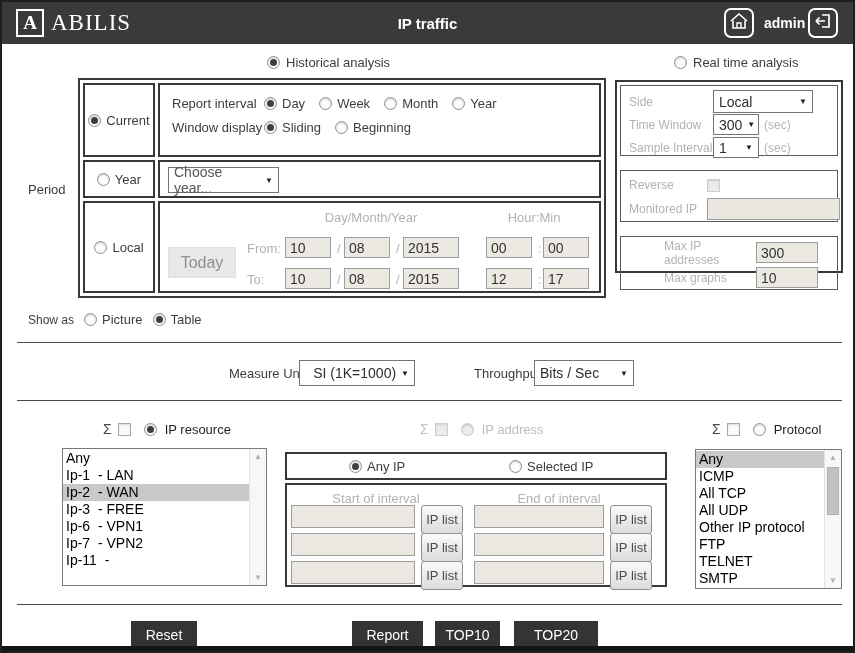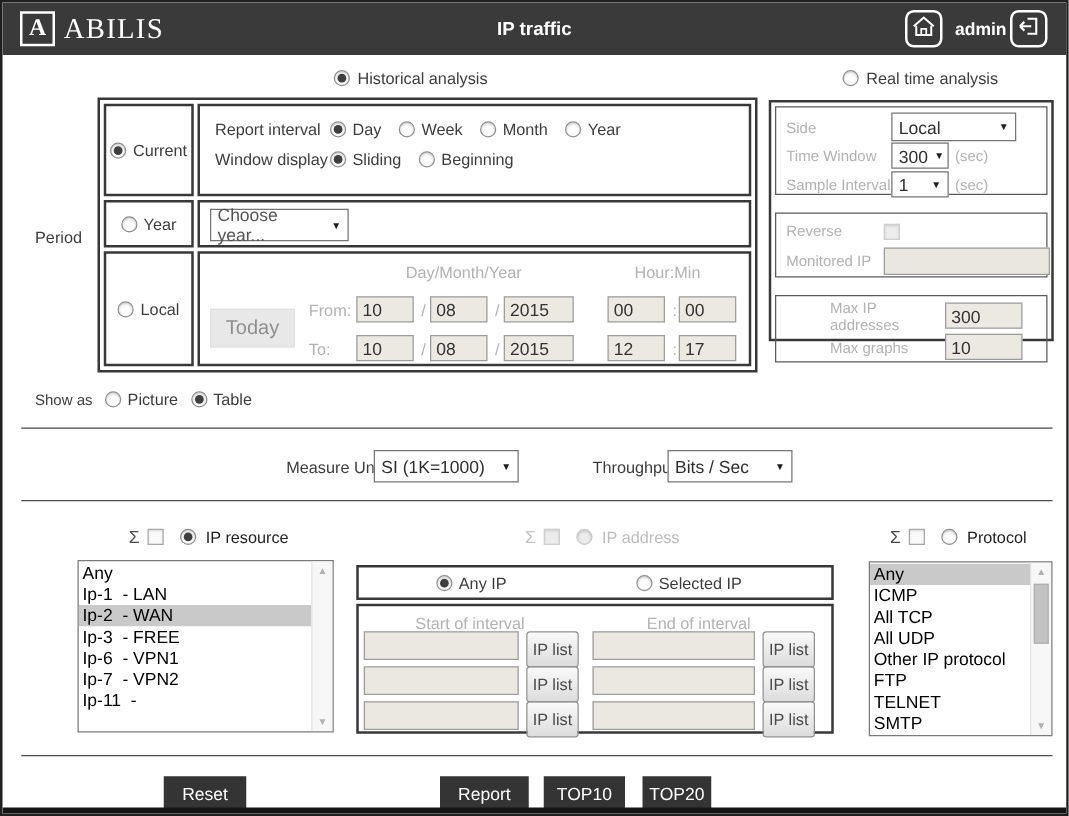--- a/index.html
+++ b/index.html
@@ -63,21 +63,21 @@
   .rt-row .rtl{width:84px;flex:none;font-size:12px;}
   .rt-row2 .rtl{width:78px;}
   .rt-row3 .rtl{width:92px;}
   .sec{font-size:12px;color:#b2b2b2;margin-left:5px;}
   
   .showas{position:absolute;left:26px;top:310px;display:flex;align-items:center;gap:10px;}
   
   .hline{position:absolute;left:15px;width:825px;border-top:1px solid #4a4a4a;height:0;}
   
   .measure-lbl1{position:absolute;left:227px;top:364px;}
-  .measure-dd1{position:absolute;left:297px;top:358px;width:116px;height:26px;}
+  .measure-dd1{position:absolute;left:297px;top:358px;width:116px;height:26px;justify-content:flex-end;}
   .measure-lbl2{position:absolute;left:472px;top:364px;}
   .measure-dd2{position:absolute;left:532px;top:358px;width:100px;height:26px;}
   
   .fh{position:absolute;top:419px;display:flex;align-items:center;gap:6px;height:16px;}
   .sigma{font-size:14px;color:#4a4a4a;}
   .fh .radio{margin-left:7px;}
   .fh .flabel{font-size:13px;color:#1f1f1f;margin-left:2px;}
   .fh.disabled .sigma{color:#c3c3c3;}
   .fh.disabled .flabel{color:#bdbdbd;}
   
@@ -385,16 +385,16 @@
       <div class="sb-thumb" style="top:17px;height:46px;"></div>
       <div class="sb-arrow sb-dn">▼</div>
     </div>
   </div>
 
   <div class="hline" style="top:602px;"></div>
 
   <div class="dark-btn" style="left:129px;width:66px;">Reset</div>
   <div class="dark-btn" style="left:350px;width:71px;">Report</div>
   <div class="dark-btn" style="left:433px;width:65px;">TOP10</div>
-  <div class="dark-btn" style="left:512px;width:55px;">TOP20</div>
+  <div class="dark-btn" style="left:512px;width:84px;">TOP20</div>
 
   <div class="bottom-bar"></div>
 </div>
 
 </body></html>

